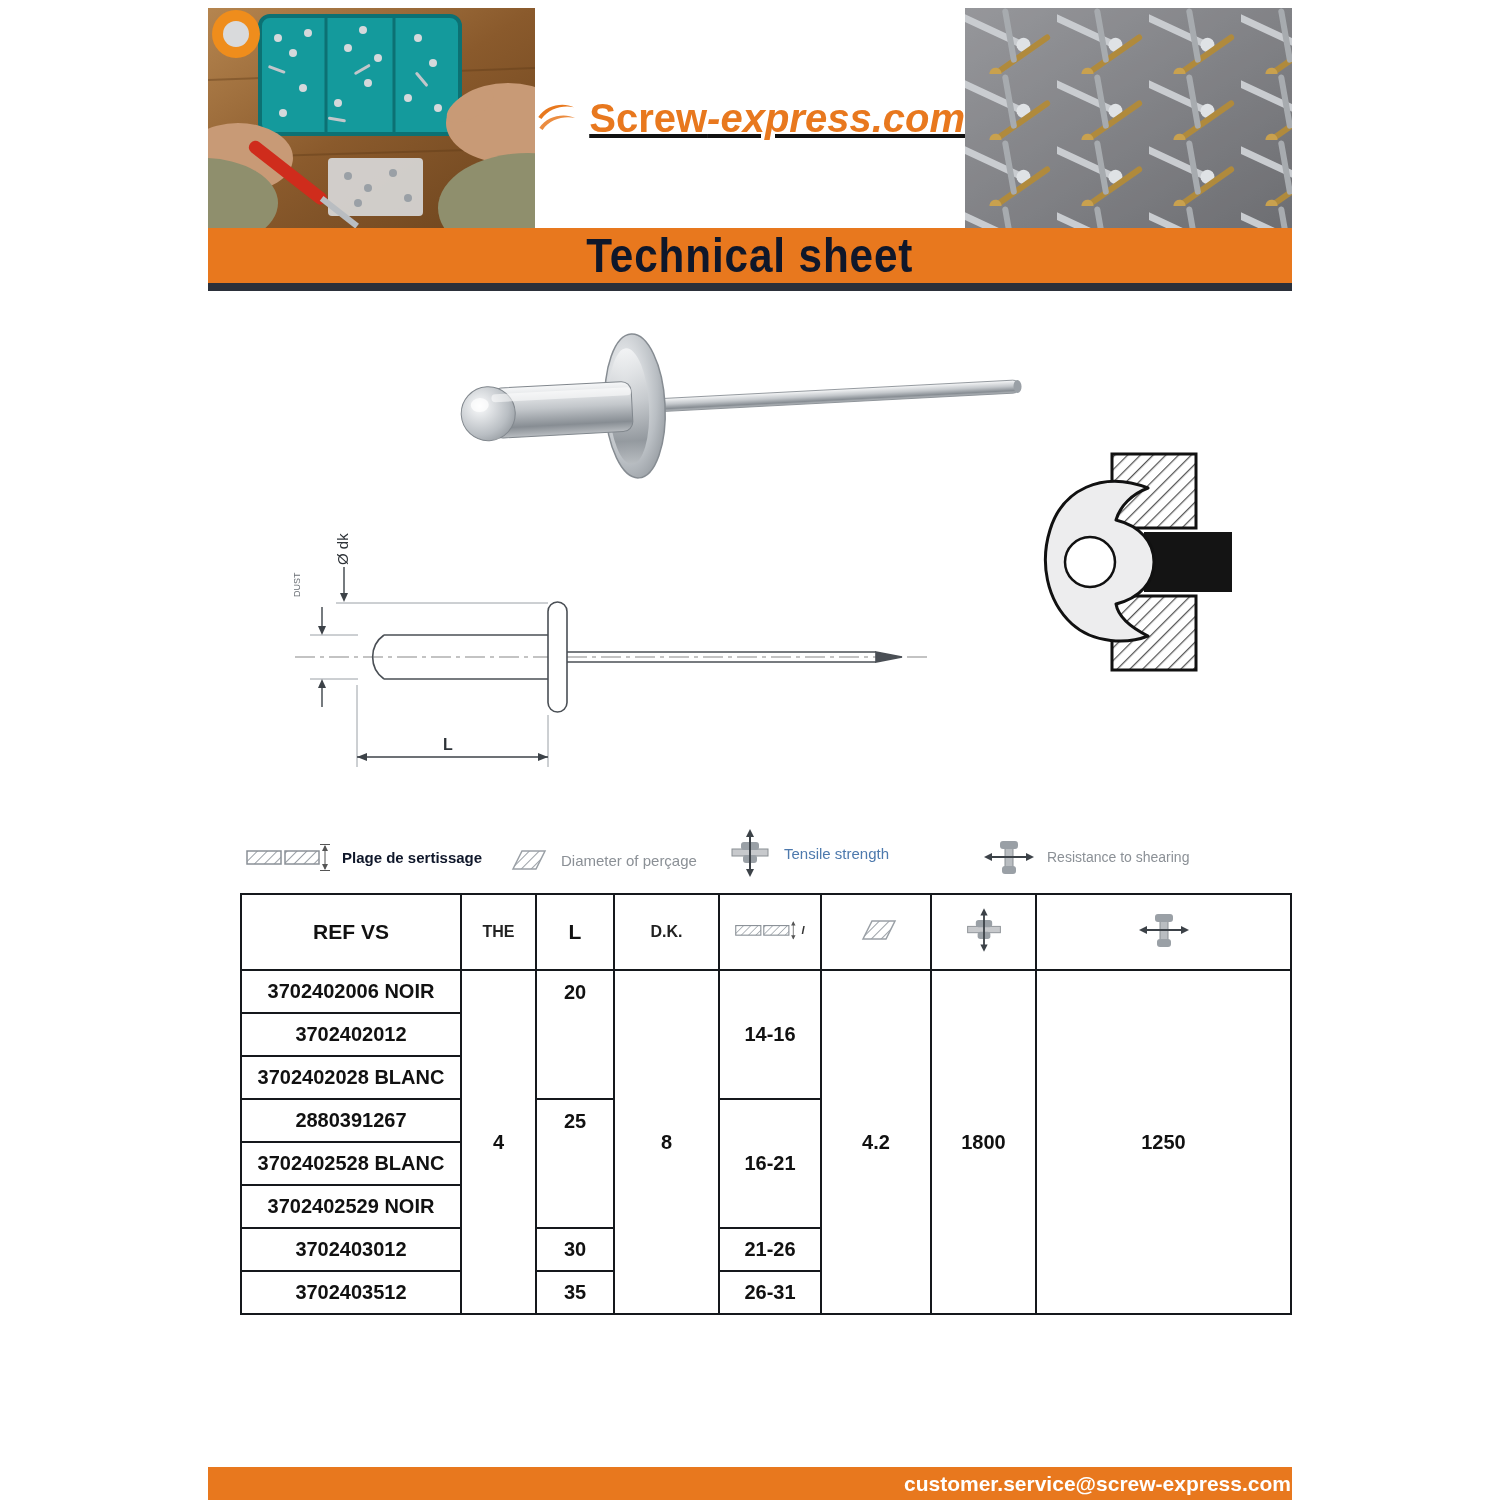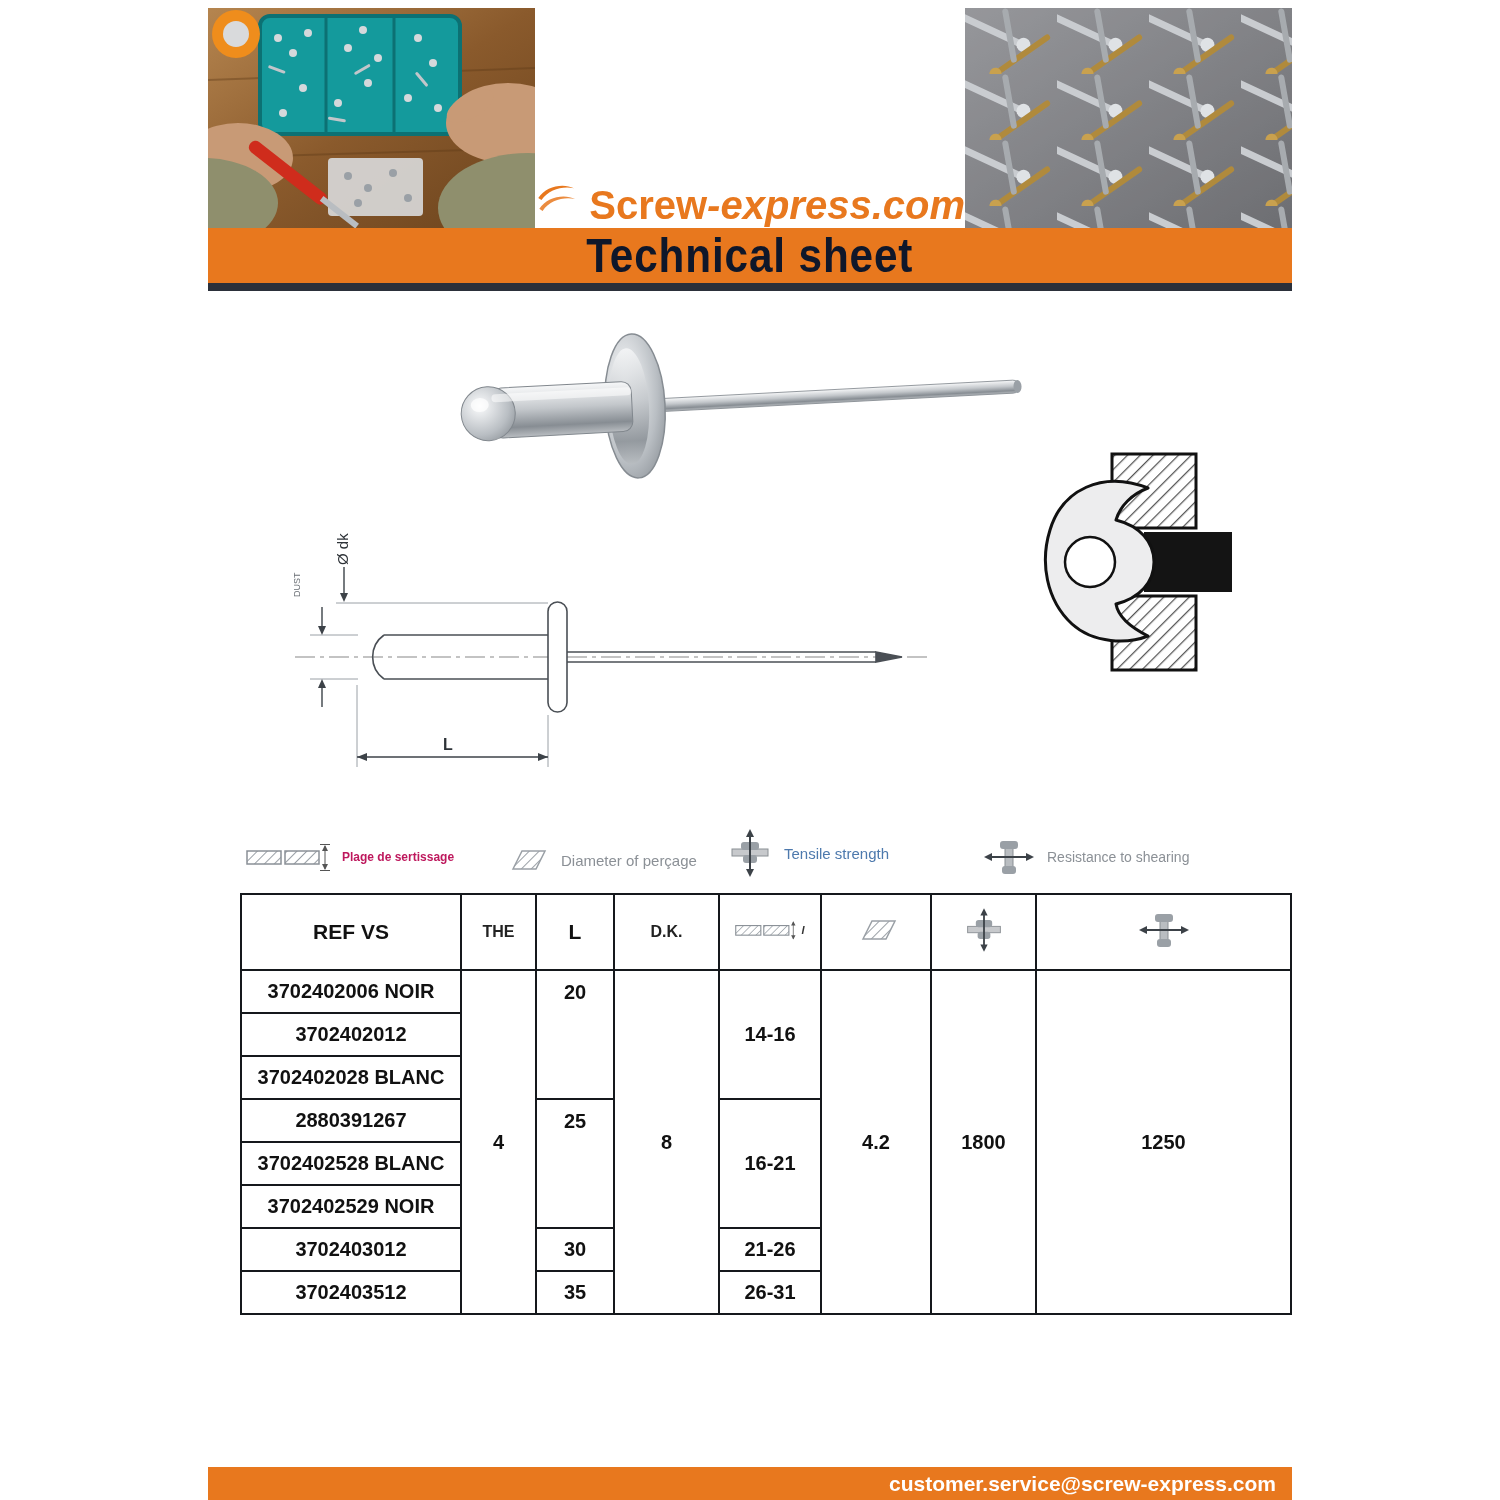--- a/index.html
+++ b/index.html
@@ -4,21 +4,21 @@
 <style>
   html,body { margin:0; padding:0; background:#fff; }
   .page { position:relative; width:1500px; height:1500px; background:#fff; overflow:hidden;
           font-family:"Liberation Sans", sans-serif; color:#111; }
 
   
   .header-photo { position:absolute; top:8px; width:327px; height:220px; overflow:hidden; }
   .photo-left  { left:208px; }
   .photo-right { left:965px; }
   .logo-area { position:absolute; left:535px; top:8px; width:430px; height:220px;
-               display:flex; align-items:flex-end; justify-content:center; gap:12px; background:#fff; }
+               display:flex; align-items:center; justify-content:center; gap:12px; background:#fff;text-decoration:underline; }
   .logo-text { font-size:40px; color:var(--accent-orange,#e8781e); white-space:nowrap; }
   .logo-bold { font-weight:bold; }
   .logo-italic { font-style:italic; font-weight:600; }
 
   .banner { position:absolute; left:208px; top:228px; width:1084px; height:55px;
             background:var(--accent-orange,#e8781e); color:#0f172a;
             display:flex; align-items:center; justify-content:center; }
   .banner span { font-size:48px; font-weight:bold; display:inline-block; transform:scaleX(0.88); letter-spacing:1px; }
   .dark-line { position:absolute; left:208px; top:283px; width:1084px; height:8px; background:var(--dark-line,#2b303a); }
 
@@ -26,21 +26,21 @@
   .rivet-photo   { position:absolute; left:420px; top:298px; }
   .tech-drawing  { position:absolute; left:280px; top:505px; }
   .cross-section { position:absolute; left:1032px; top:448px; }
 
   
   .legend-item { position:absolute; display:flex; align-items:center; gap:12px; height:50px; }
   .li-1 { left:246px; top:832px; }
   .li-2 { left:503px; top:835px; }
   .li-3 { left:728px; top:828px; }
   .li-4 { left:983px; top:832px; }
-  .legend-label-1 { font-size:12px; font-weight:bold; color:#be185d; }
+  .legend-label-1 { font-size:15px; font-weight:bold; color:#0f172a; }
   .legend-label-2 { font-size:15px; color:#8b9096; }
   .legend-label-3 { font-size:15px; color:#4d79ad; }
   .legend-label-4 { font-size:14px; color:#8b9096; }
 
   
   .spec-table { position:absolute; left:240px; top:893px; width:1050px;
                 border-collapse:collapse; table-layout:fixed; background:#fff; }
   .spec-table th, .spec-table td { border:2px solid #15181c; text-align:center;
                 vertical-align:middle; padding:0; overflow:hidden; }
   .spec-table thead tr { height:76px; }
@@ -49,21 +49,21 @@
   .th-small { font-size:16px; font-weight:bold; color:#222; }
   .cell-val { font-size:20px; font-weight:bold; }
   .vtop { vertical-align:top !important; padding-top:10px !important; }
   .hdr-icon-wrap { display:inline-flex; align-items:center; justify-content:center; gap:4px; }
   .clamp-unit { font-size:11px; font-style:italic; color:#333; }
 
   .footnote { position:absolute; left:290px; top:1308px; font-size:20px; color:#101114; }
 
   .footer-bar { position:absolute; left:208px; top:1467px; width:1084px; height:33px;
                 background:var(--accent-orange,#e8781e); color:#fff; box-sizing:border-box;
-                display:flex; align-items:center; justify-content:flex-end; padding-right:16px; }
+                display:flex; align-items:center; justify-content:flex-end; padding-right:1px; }
   .footer-bar span { font-size:21px; font-weight:bold; }
 </style>
 </head>
 <body>
 
 <div class="page">
 
   <div class="header-photo photo-left">
     <svg width="327" height="220" viewBox="0 0 327 220">
       <defs>

